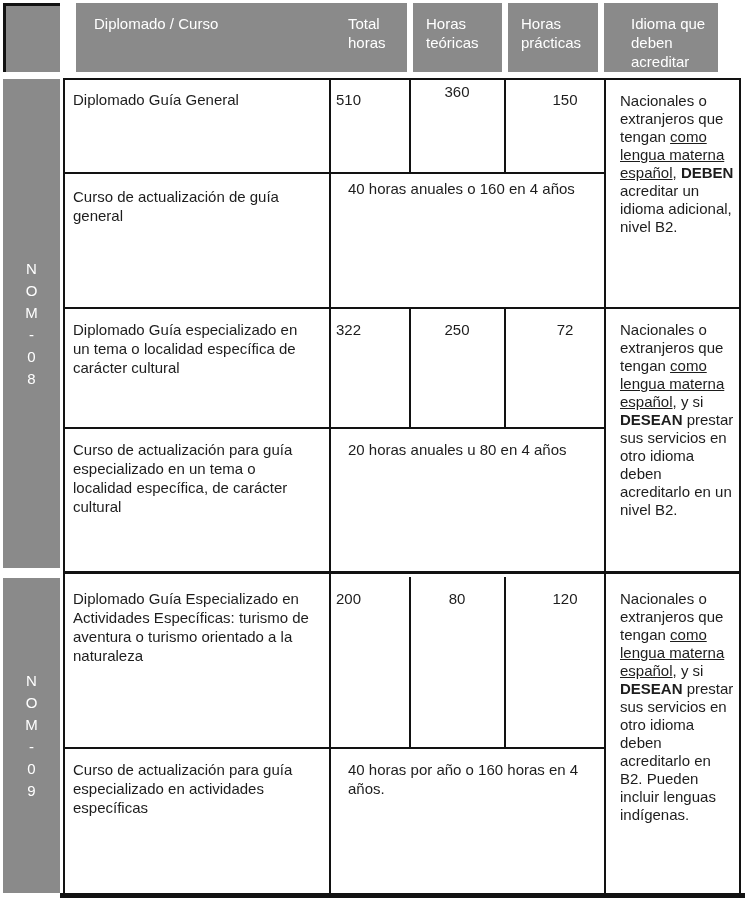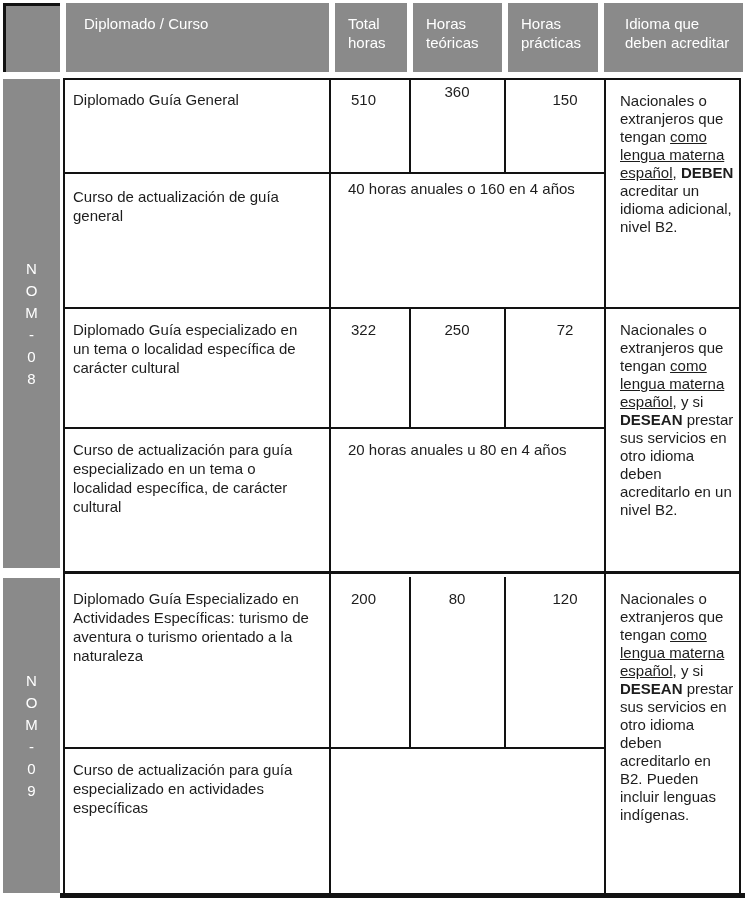--- a/index.html
+++ b/index.html
@@ -7,37 +7,37 @@
   .page {
     position:relative; width:749px; height:902px; background:#ffffff;
     font-family:"Liberation Sans","DejaVu Sans",sans-serif;
     color:#1d1d1d; font-size:15px; overflow:hidden;
   }
   .hdr {
     position:absolute; top:3px; height:69px; background:#8a8a8a;
     color:#ffffff; font-size:15px; line-height:19px;
   }
   .hdr-corner { left:3px; width:57px; border-left:3px solid #121212; border-top:3px solid #121212; }
-  .hdr-course    { left:66px;  width:263px; padding:11px 10px 0 18px; }
+  .hdr-course    { left:76px;  width:263px; padding:11px 10px 0 18px; }
   .hdr-total     { left:335px; width:72px;  padding:11px 5px 0 13px; }
   .hdr-teoricas  { left:413px; width:89px;  padding:11px 5px 0 13px; }
   .hdr-practicas { left:508px; width:90px;  padding:11px 5px 0 13px; }
-  .hdr-idioma    { left:604px; width:139px; padding:11px 5px 0 21px; }
+  .hdr-idioma    { left:604px; width:114px; padding:11px 5px 0 27px; }
   .nom-label {
     position:absolute; left:3px; width:57px; background:#8a8a8a;
     color:#ffffff; display:flex; align-items:center; justify-content:center;
     white-space:pre-line; text-align:center; line-height:22px; font-size:15px;
   }
   .nom-a { top:79px;  height:489px; }
   .nom-b { top:578px; height:315px; }
   .ln { position:absolute; background:#121212; }
   .txt { position:absolute; line-height:19px; }
   .course { left:73px; width:242px; }
   .num { text-align:center; }
-  .num-total { left:331px; width:65px; }
+  .num-total { left:316px; width:65px; }
   .num-teo   { left:411px; width:92px; }
   .num-pra   { left:507px; width:116px; }
   .hours { left:348px; width:250px; }
   .idioma { left:620px; width:115px; line-height:18px; }
   .u { text-decoration:underline;text-align:center; }
   .b { font-weight:bold; }
 </style>
 </head>
 <body>
 
@@ -103,18 +103,19 @@
   <div class="txt idioma" style="top:321px;">
     <span>Nacionales o extranjeros que tengan </span><span class="u">como lengua materna español</span><span>, y si </span><span class="b">DESEAN</span><span> prestar sus servicios en otro idioma deben acreditarlo en un nivel B2.</span>
   </div>
 
   <div class="txt course" style="top:589px;">Diplomado Guía Especializado en Actividades Específicas: turismo de aventura o turismo orientado a la naturaleza</div>
   <div class="txt num num-total" style="top:589px;">200</div>
   <div class="txt num num-teo" style="top:589px;">80</div>
   <div class="txt num num-pra" style="top:589px;">120</div>
 
   <div class="txt course" style="top:760px;">Curso de actualización para guía especializado en actividades específicas</div>
+  <div class="txt hours" style="top:760px;">40 horas por año o 160 horas en 4 años.</div>
 
   <div class="txt idioma" style="top:590px;">
     <span>Nacionales o extranjeros que tengan </span><span class="u">como lengua materna español</span><span>, y si </span><span class="b">DESEAN</span><span> prestar sus servicios en otro idioma deben acreditarlo en B2. Pueden incluir lenguas indígenas.</span>
   </div>
 
 </div>
 
 </body></html>

